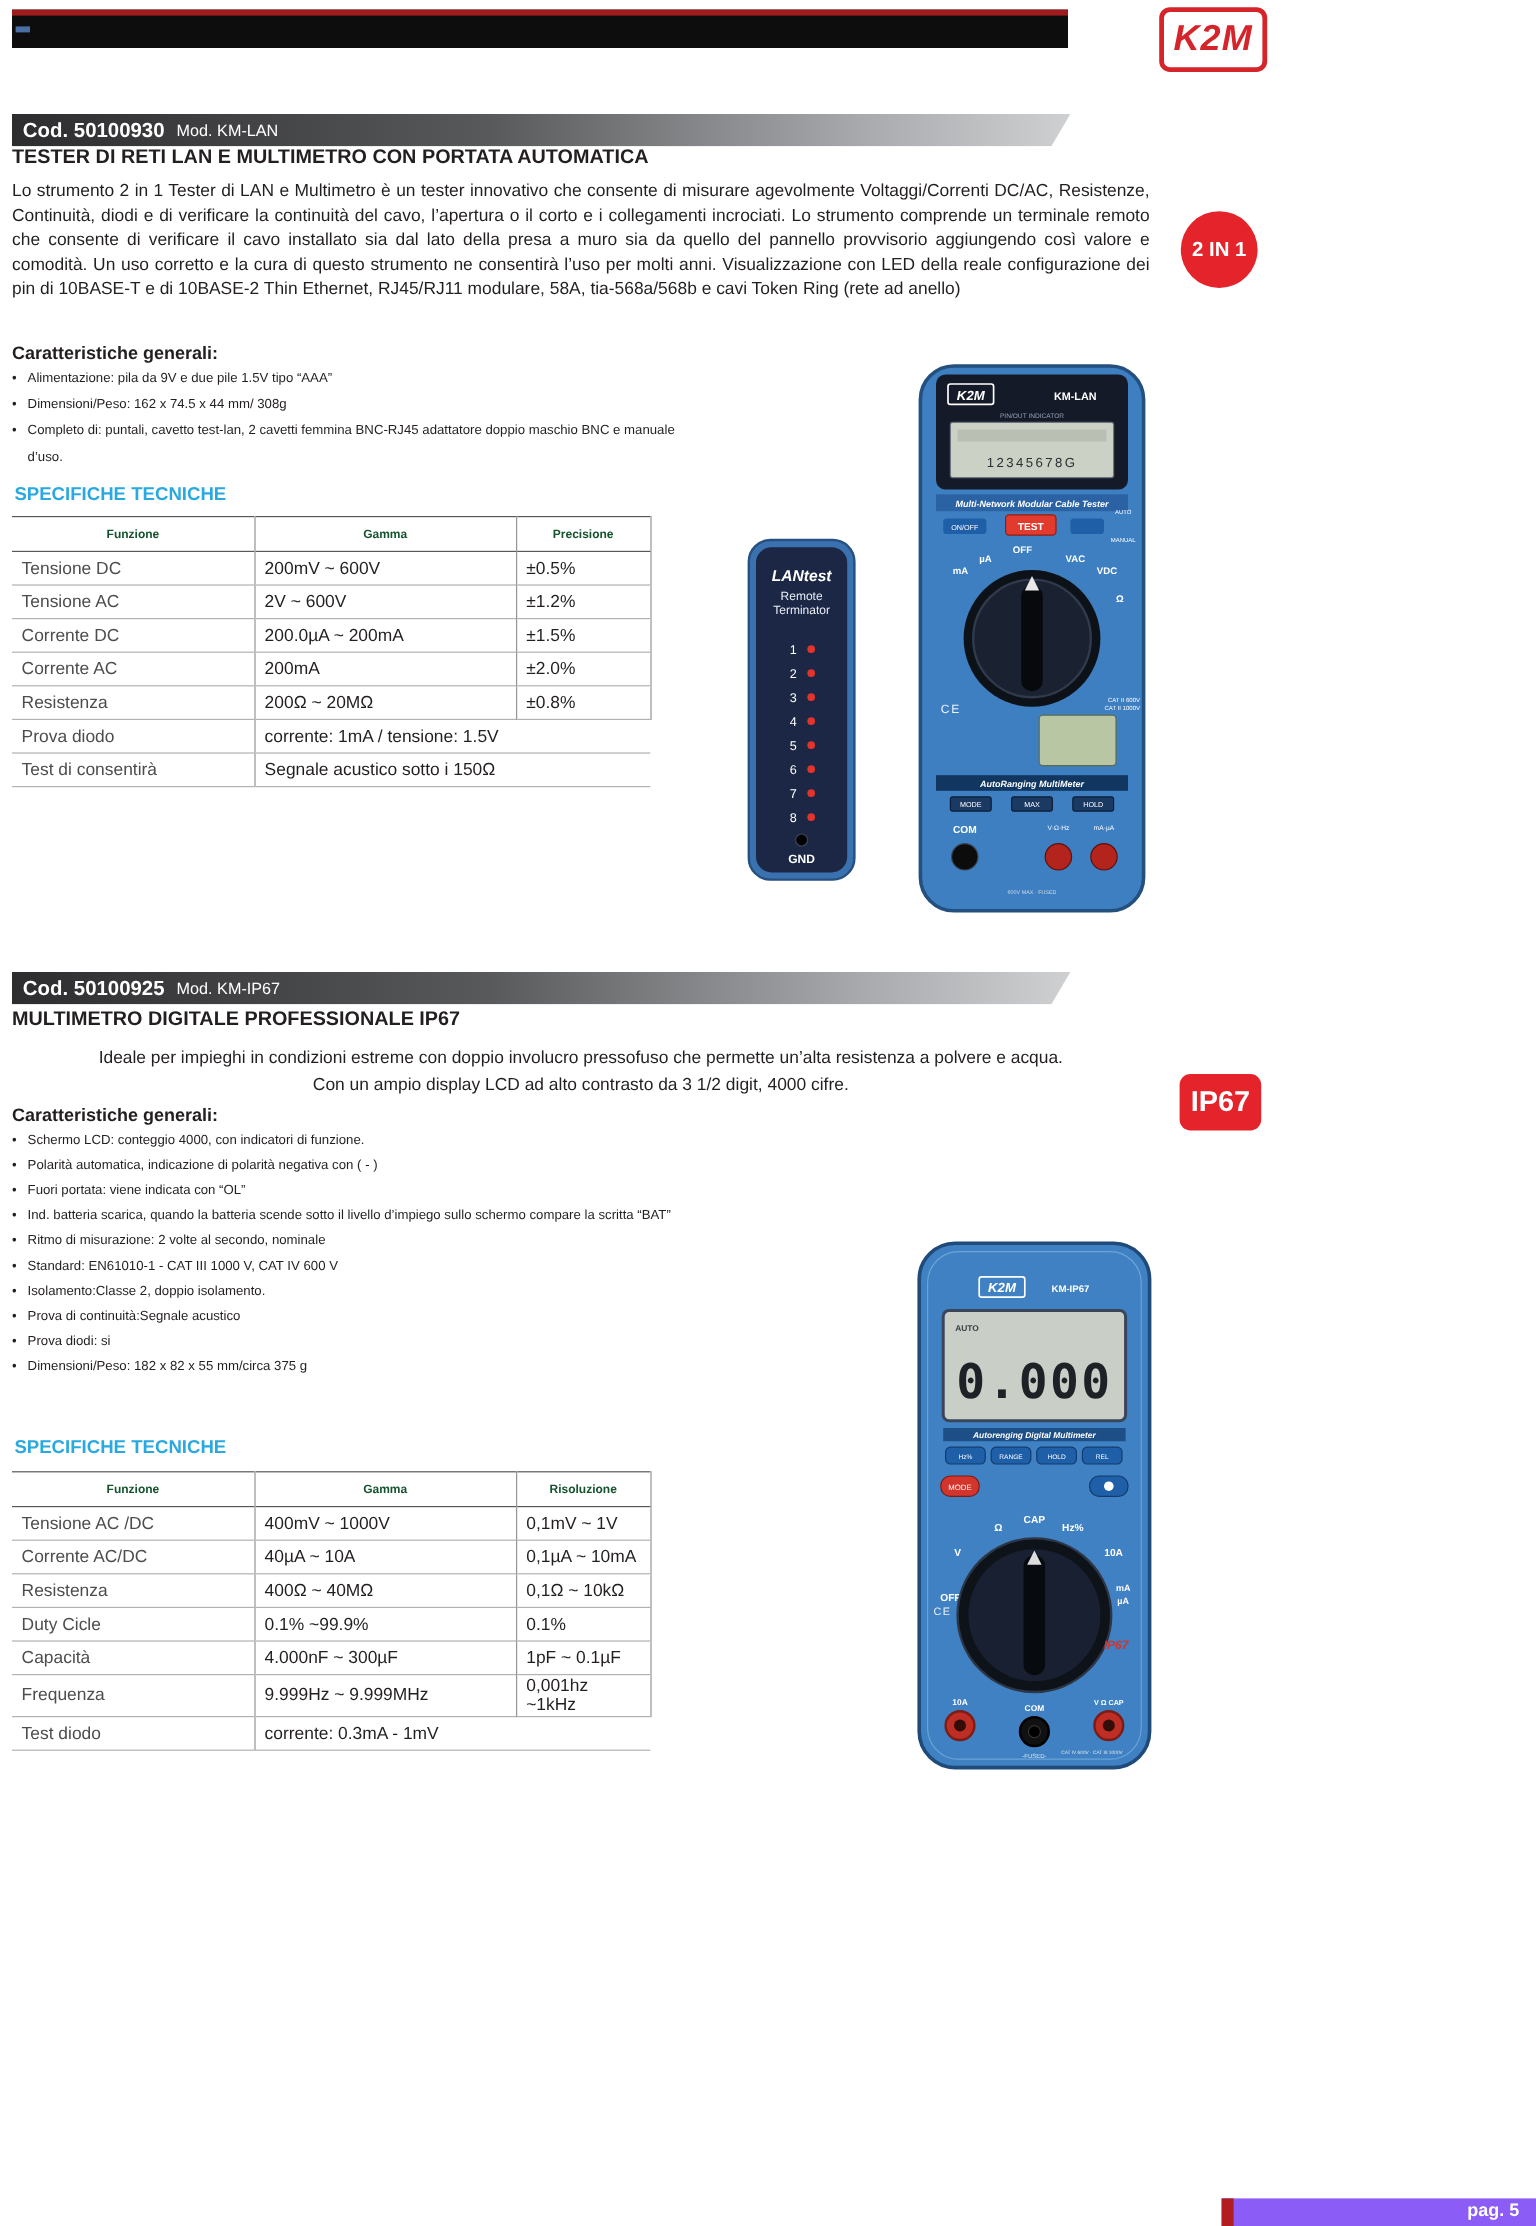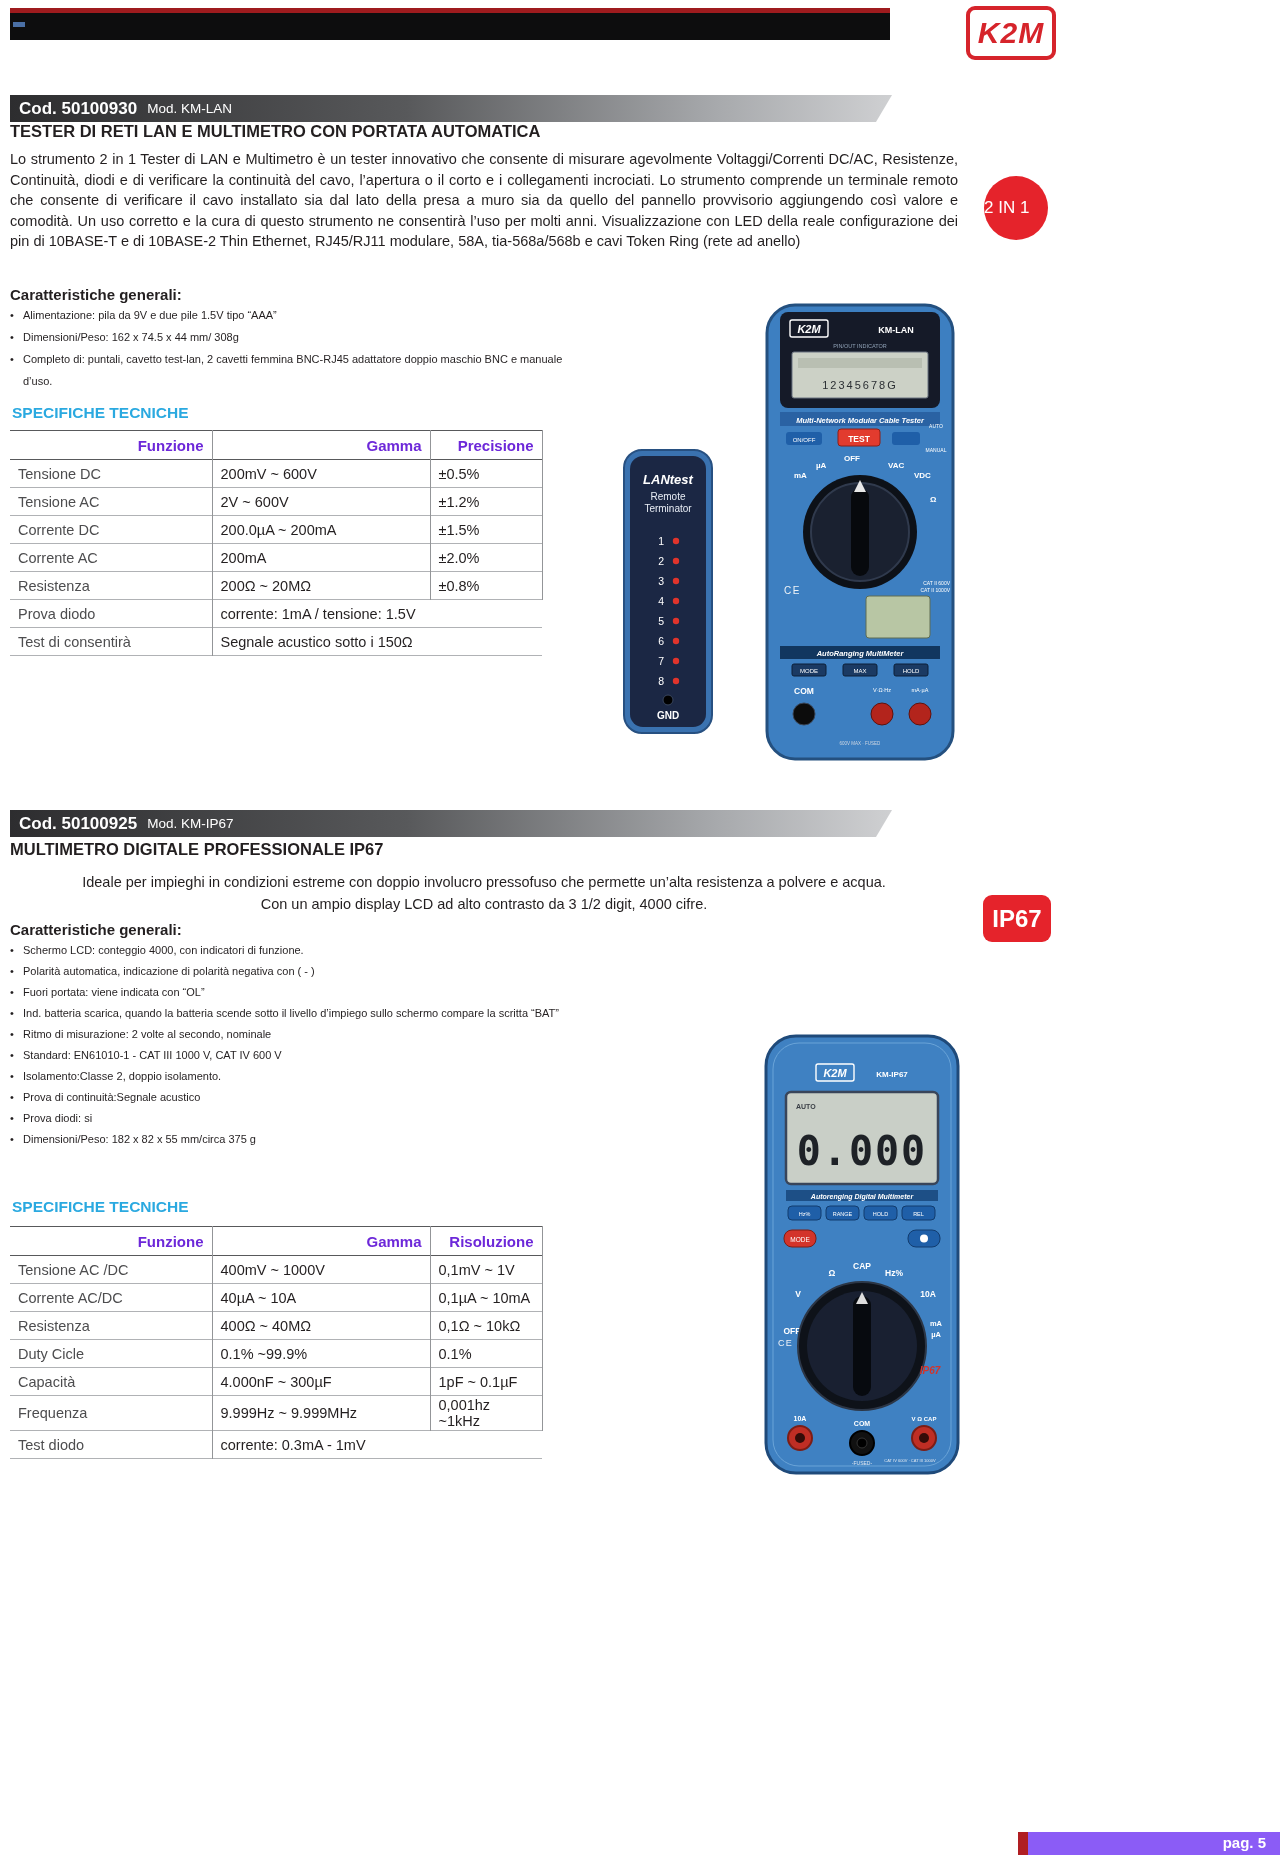--- a/index.html
+++ b/index.html
@@ -43,33 +43,33 @@
   #s2-features{top:940px}
   #s2-features li{line-height:21px;width:1000px}
 
   .spec-heading{position:absolute;left:12px;color:#2aa9e0;font-size:15.5px;font-weight:bold}
   #s1-spec-heading{top:404px}
   #s2-spec-heading{top:1198px}
 
   .spec-table{position:absolute;left:10px;border-collapse:collapse;font-size:14.5px}
   #s1-table{top:430px}
   #s2-table{top:1226px}
-  .spec-table th{color:#6d28d9;font-weight:bold;text-align:right;font-size:15px;height:26px}
+  .spec-table th{color:#14532d;font-weight:bold;text-align:center;font-size:10px;height:26px}
   .spec-table td{height:25px}
   .spec-table th,.spec-table td{padding:1px 8px;vertical-align:middle}
   .spec-table thead tr{border-top:1px solid #58595b;border-bottom:1px solid #58595b}
   .spec-table tbody tr{border-bottom:1px solid #b0b2b5}
   .spec-table th + th,.spec-table td + td{border-left:1px solid #939598}
   .spec-table th:last-child,.spec-table td:last-child{border-right:1px solid #939598}
   .spec-table td.span2{border-right:none}
   .spec-table td.fn{color:#4d4d4f}
 
   
   #badge-2in1{position:absolute;left:984px;top:176px;width:64px;height:64px;border-radius:50%;background:#e5232b;
-              display:flex;align-items:center;color:#fff;font-weight:normal;font-size:17px;white-space:nowrap}
+              display:flex;align-items:center;justify-content:center;color:#fff;font-weight:bold;font-size:17px;white-space:nowrap}
   #badge-ip67{position:absolute;left:983px;top:895px;width:68px;height:47px;border-radius:9px;background:#e5232b;
               display:flex;align-items:center;justify-content:center;color:#fff;font-weight:bold;font-size:24px}
 
   
   .device{position:absolute}
   #dev-lan-remote{left:622px;top:448px}
   #dev-km-lan{left:764px;top:302px}
   #dev-ip67{left:760px;top:1034px}
   svg{font-family:"Liberation Sans",sans-serif}
   .sv-it{font-style:italic}

